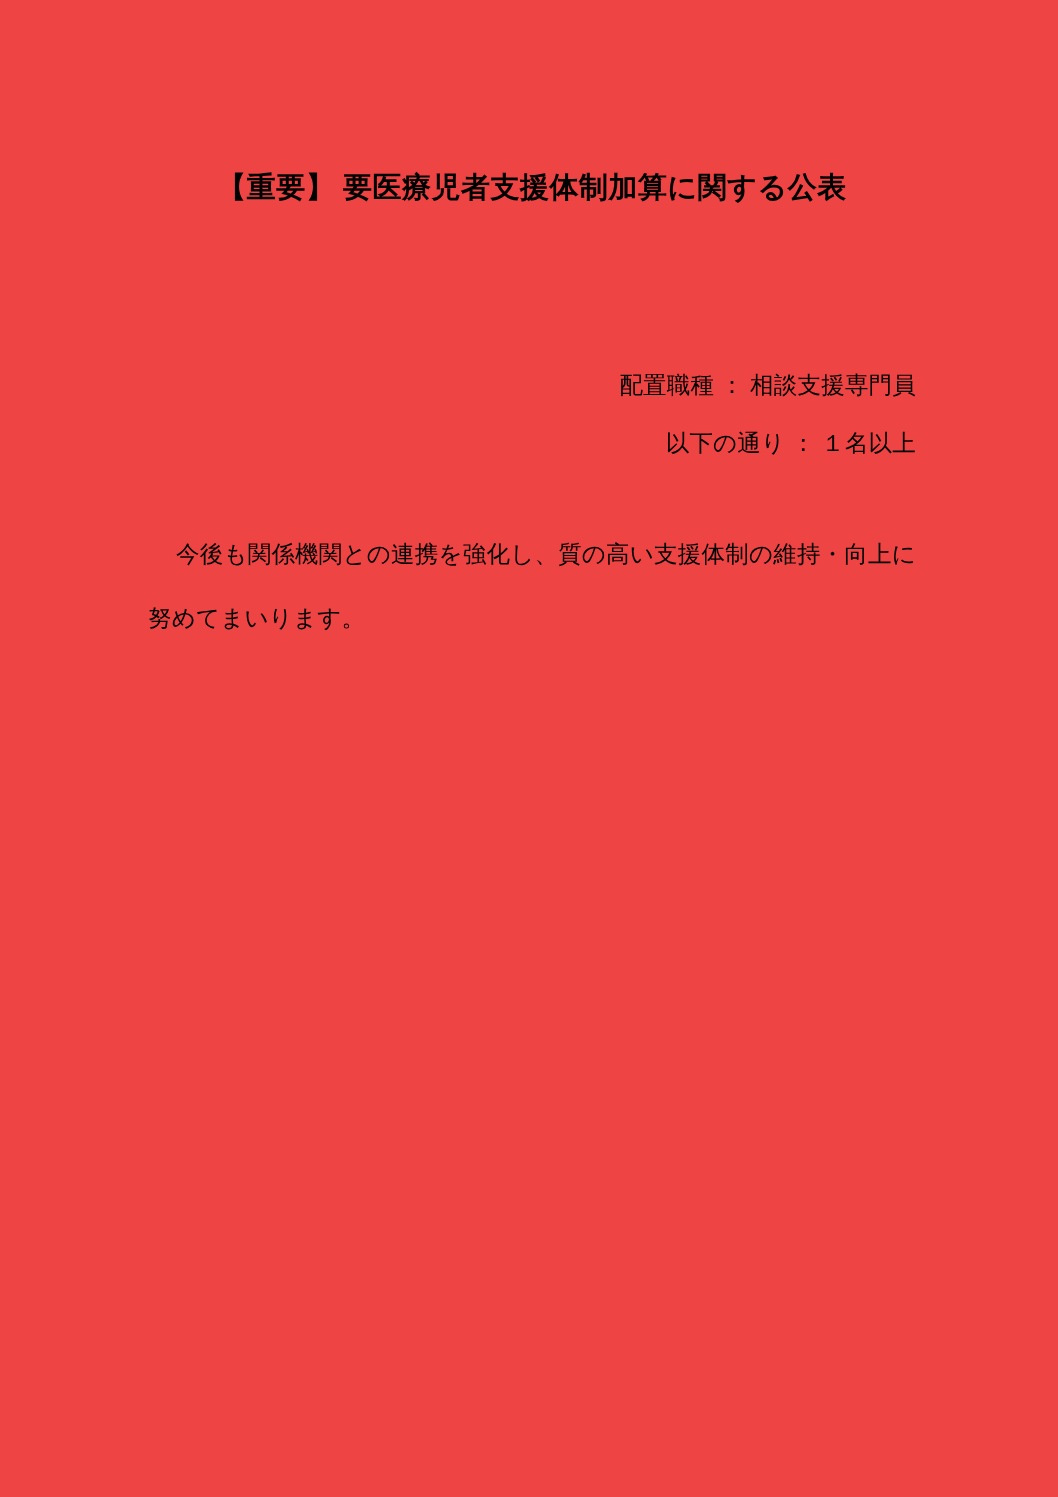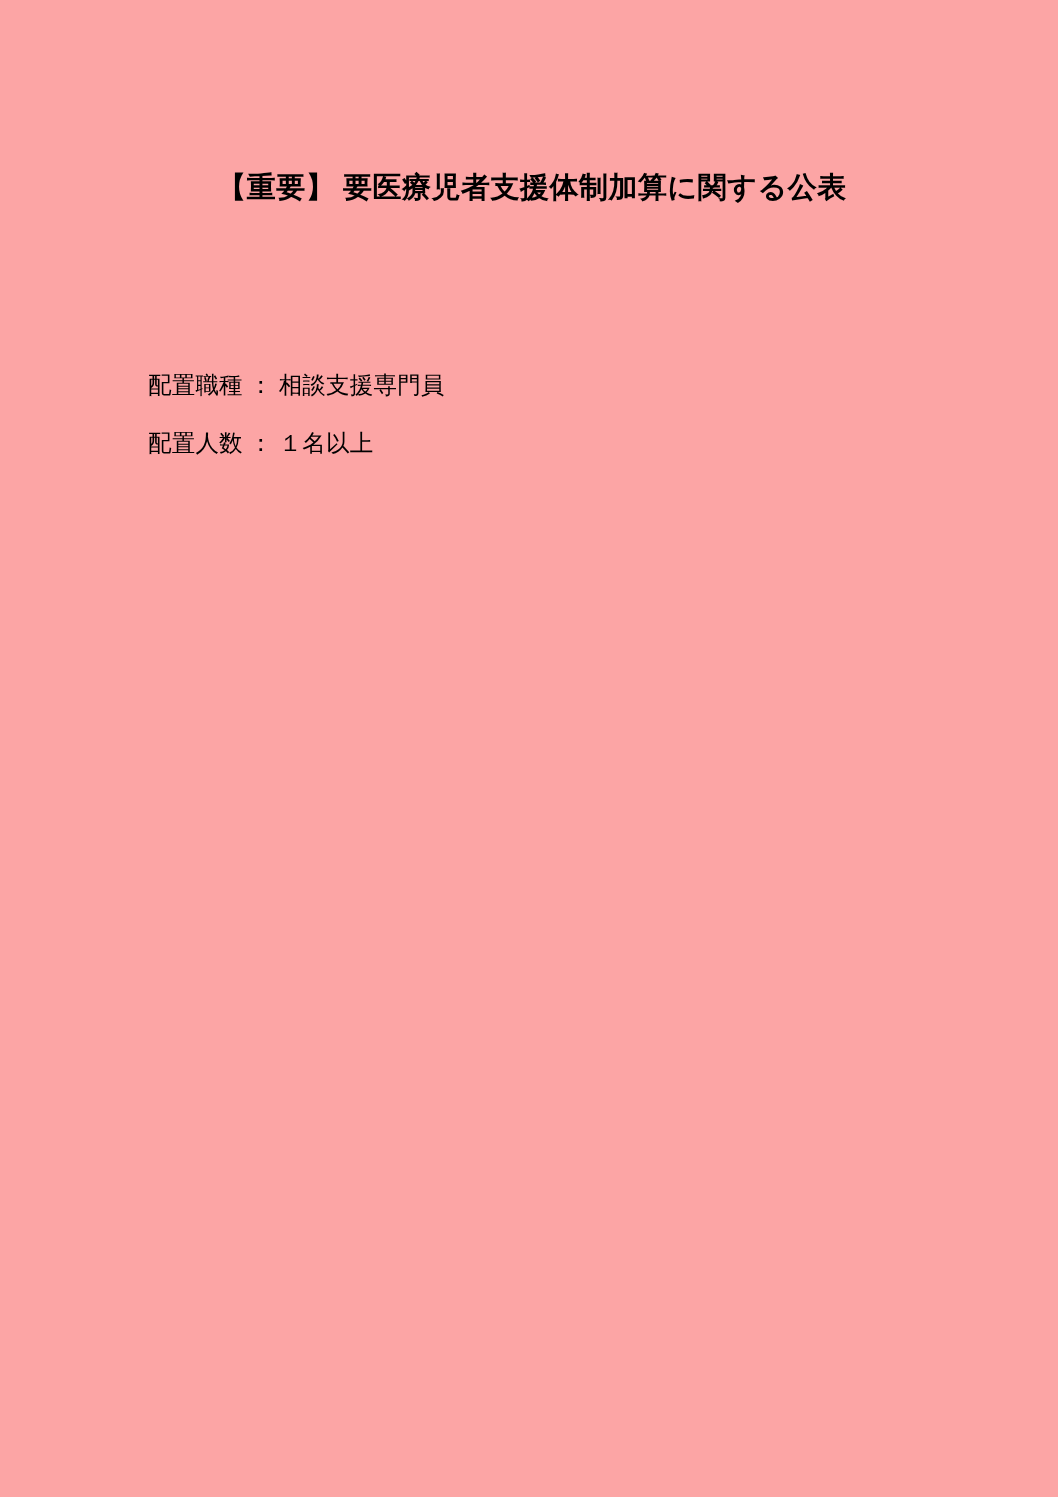--- a/index.html
+++ b/index.html
@@ -11,21 +11,21 @@
     width: 1058px;
     height: 1497px;
     font-family: "Liberation Serif", "DejaVu Serif", serif;
     color: #000000;
     overflow: hidden;
   }
   .page {
     position: relative;
     width: 1058px;
     height: 1497px;
-    background: #fca5a5;
+    background: #ef4444;
     box-sizing: border-box;
     padding: 0;
   }
   .doc-body {
     position: absolute;
     left: 148px;
     top: 160px;
     width: 768px;
   }
   .doc-title {
@@ -55,20 +55,21 @@
   .field-list {
     margin: 0;
     padding: 0;
     list-style: none;
   }
   .field-row {
     font-size: 23.5px;
     line-height: 58px;
     letter-spacing: 0.2px;
     white-space: nowrap;
+    text-align: right;
   }
   .field-label { }
   .field-sep { }
   .field-value { }
   .closing {
     font-size: 23.5px;
     line-height: 64px;
     letter-spacing: 0.2px;
   }
 </style>
@@ -86,23 +87,24 @@
 
     <div class="spacer-md"></div>
 
     <ul class="field-list">
       <li class="field-row">
         <span class="field-label">配置職種</span>
         <span class="field-sep">：</span>
         <span class="field-value">相談支援専門員</span>
       </li>
       <li class="field-row">
-        <span class="field-label">配置人数</span>
+        <span class="field-label">以下の通り</span>
         <span class="field-sep">：</span>
         <span class="field-value">１名以上</span>
       </li>
     </ul>
 
     <div class="spacer-sm"></div>
 
+    <p class="para indent closing">今後も関係機関との連携を強化し、質の高い支援体制の維持・向上に努めてまいります。</p>
 
   </div>
 </div>
 
 </body></html>

